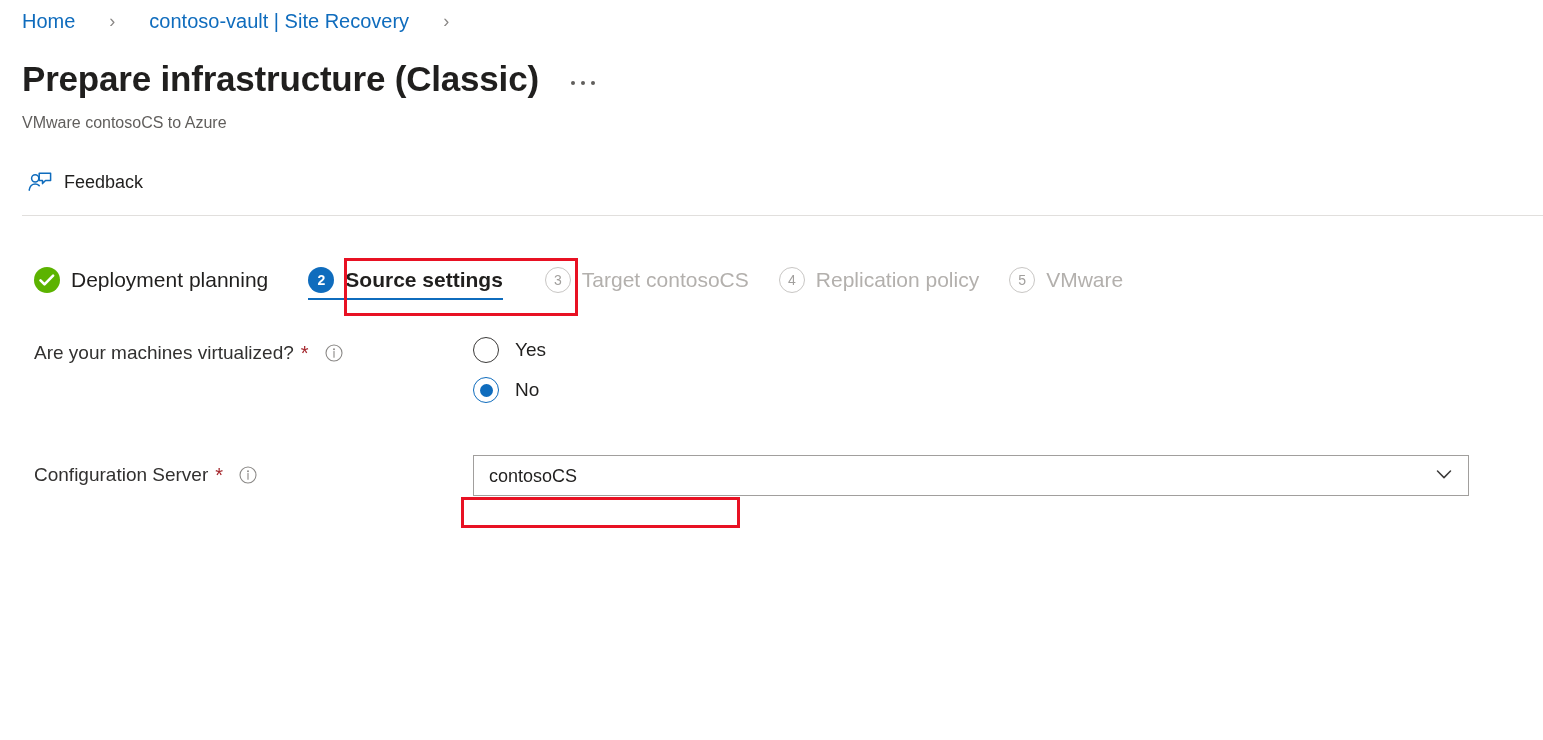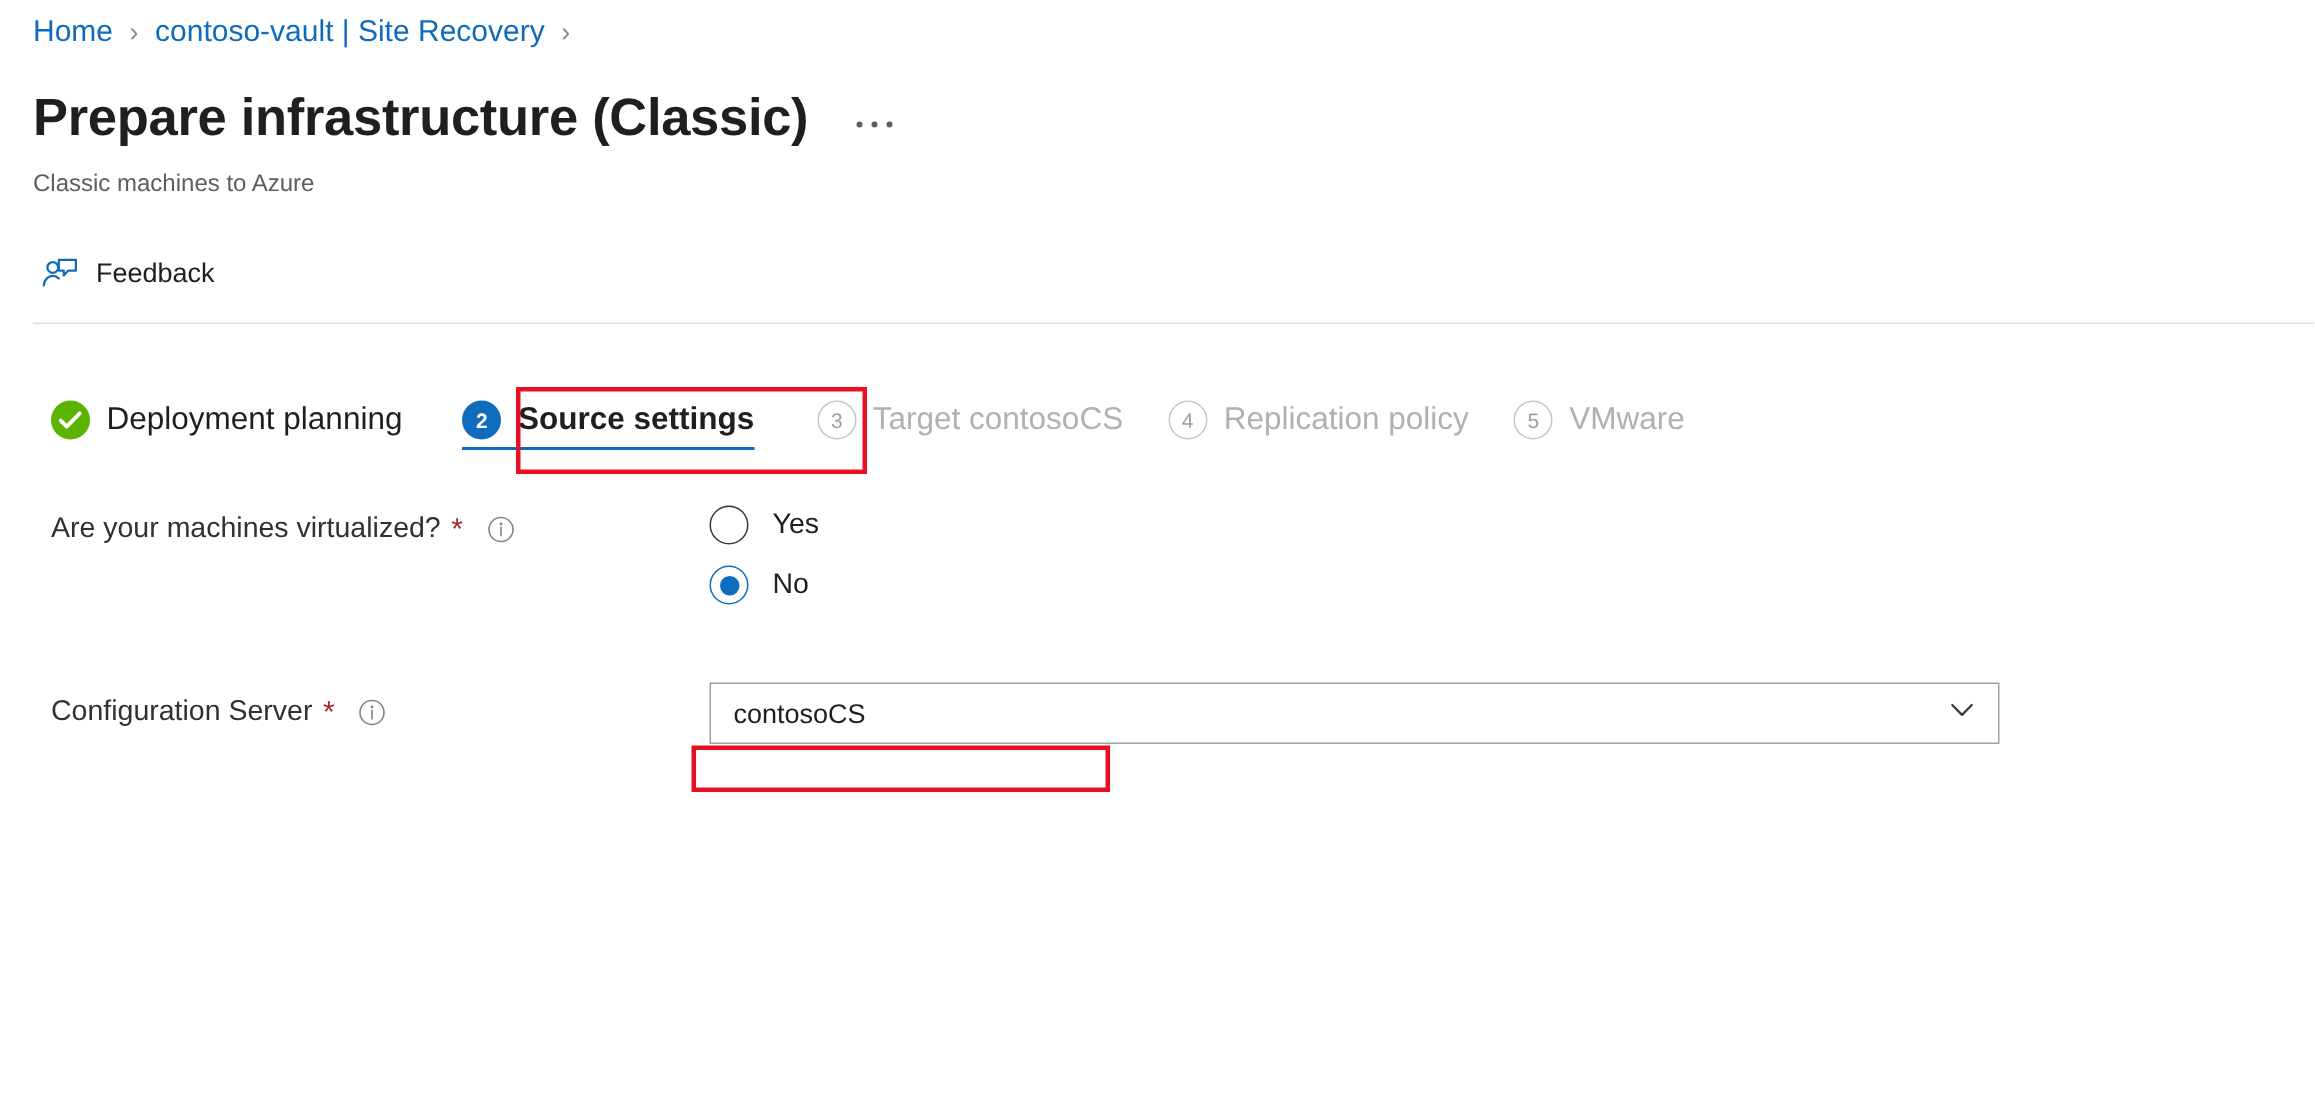--- a/index.html
+++ b/index.html
@@ -19,20 +19,21 @@
   
   .breadcrumb {
     position: absolute;
     left: 22px;
     top: 8px;
     display: flex;
     align-items: flex-end;
     font-size: 20px;
     line-height: 26px;
     white-space: nowrap;
+    gap: 23px;
   }
   .crumb-link {
     color: #0f6cbd;
     text-decoration: none;
     cursor: pointer;
   }
   .crumb-sep {
     color: #8a8886;
     margin: 0 11px;
     font-size: 18px;
@@ -258,21 +259,21 @@
   }
   .radio-opt.selected .radio-dot { display: block; }
   .radio-text {
     margin-left: 16px;
     font-size: 19px;
     line-height: 26px;
     color: #201f1e;
   }
 
   .dropdown {
-    width: 860px;
+    width: 996px;
     height: 41px;
     box-sizing: border-box;
     border: 1px solid #a19f9d;
     background: #ffffff;
     display: flex;
     align-items: center;
     justify-content: space-between;
     padding: 0 13px 0 15px;
     cursor: pointer;
   }
@@ -302,21 +303,21 @@
 </nav>
 
 <div class="title-row">
   <h1 class="page-title">Prepare infrastructure (Classic)</h1>
   <div class="ellipsis-btn">
     <i></i>
     <i></i>
     <i></i>
   </div>
 </div>
-<div class="subtitle">Classic machines to Azure</div>
+<div class="subtitle">VMware contosoCS to Azure</div>
 
 <div class="commandbar">
   <div class="cmd-item">
     <span class="cmd-icon">
       <svg width="26" height="26" viewBox="0 0 26 26" aria-hidden="true">
         <circle cx="8.2" cy="9.3" r="3.6" fill="none" stroke="#0f6cbd" stroke-width="1.5"></circle>
         <path d="M2.2 21.2c0.4-3.9 3.0-6.3 6.0-6.3 1.5 0 2.9 0.6 4.0 1.7" fill="none" stroke="#0f6cbd" stroke-width="1.5" stroke-linecap="round"></path>
         <path d="M12.2 4.2h11.4v7.2h-5.1l-3.0 3.2v-3.2h-3.3z" fill="none" stroke="#0f6cbd" stroke-width="1.5" stroke-linejoin="round"></path>
       </svg>
     </span>

